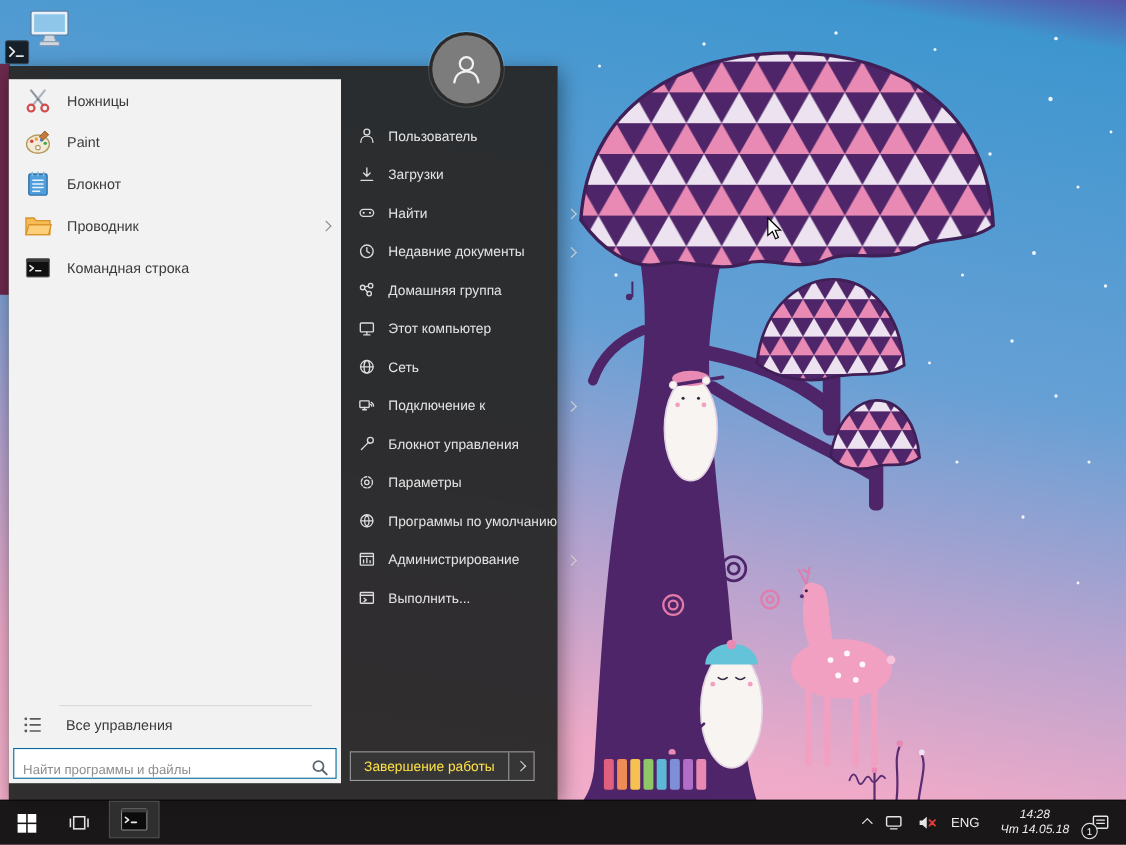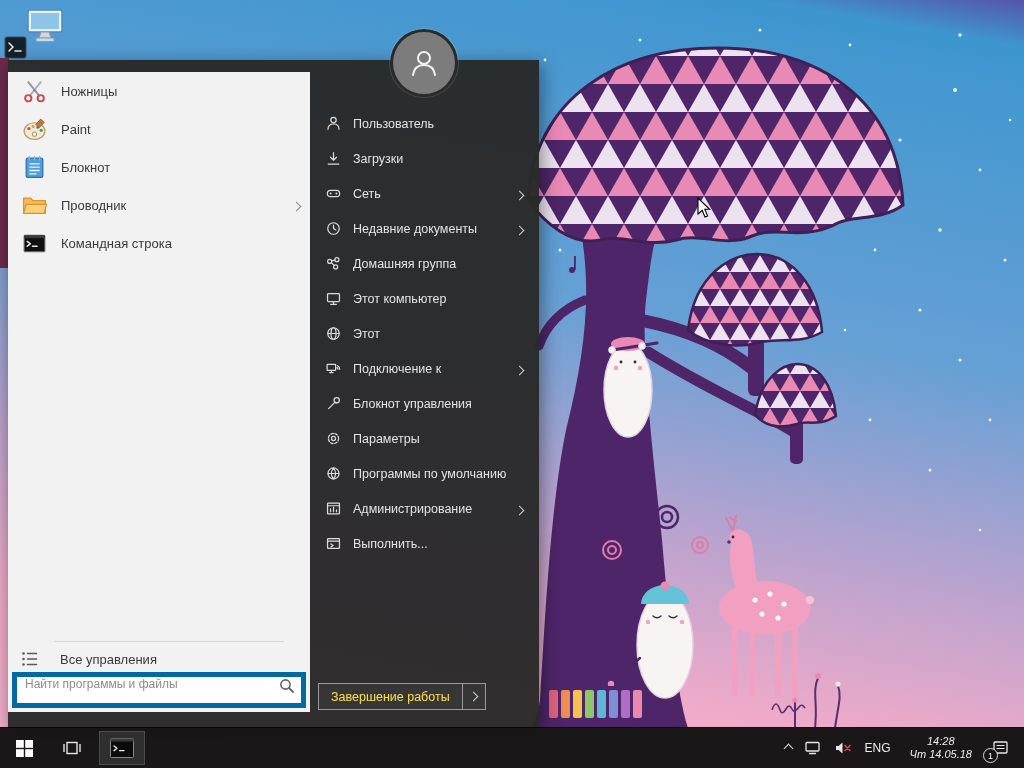--- a/index.html
+++ b/index.html
@@ -10,35 +10,35 @@
 
   
   .wallpaper{position:absolute;inset:0;z-index:1;}
 
   
   .desk-icons{position:absolute;z-index:5;left:0;top:0;}
   .desk-icon{position:absolute;}
 
   
   .sm{position:absolute;left:8px;top:60px;width:499px;height:668px;z-index:30;
-      background:rgba(41,41,41,0.97);box-shadow:2px 5px 18px rgba(0,0,0,.45);padding-left:32px;}
+      background:rgba(41,41,41,0.97);box-shadow:2px 5px 18px rgba(0,0,0,.45);}
   .lp{position:absolute;left:0;top:12px;width:302px;height:640px;background:#f2f2f2;}
   .l-item{display:flex;align-items:center;height:38px;padding:0 10px 0 12px;cursor:default;}
   .l-icon{width:28px;height:28px;margin-right:13px;flex:none;display:flex;align-items:center;justify-content:center;}
   .l-label{font-size:13px;color:#3a3a3a;}
   .l-arrow{margin-left:auto;}
   .chev{display:inline-block;width:6px;height:6px;border-top:1.6px solid #8a8a8a;border-right:1.6px solid #8a8a8a;transform:rotate(45deg);}
   .chev.light{border-color:#cfcfcf;}
   .chev.up{transform:rotate(-45deg);border-color:#e0e0e0;}
   .lp-sep{position:absolute;left:46px;right:26px;bottom:70px;height:1px;background:#d7d7d7;}
   .all-prog{position:absolute;left:12px;bottom:42px;height:22px;display:flex;align-items:center;}
   .all-prog .ap-icon{width:20px;height:20px;margin-right:20px;}
   .all-prog .ap-label{font-size:13px;color:#3a3a3a;}
   .searchbox{position:absolute;left:4px;right:4px;bottom:4px;height:26px;background:#fff;
-     border:5px solid #0369a1;display:flex;align-items:flex-start;margin-top:37px;}
+     border:1px solid #0369a1;display:flex;align-items:flex-end;margin-top:37px;}
   .searchbox input{flex:1;border:none;outline:none;background:transparent;font-family:"Liberation Sans",sans-serif;
      font-size:12px;color:#444;padding:0 8px;}
   .searchbox input::placeholder{color:#8d8d8d;}
   .search-ic{width:18px;height:18px;margin-right:5px;flex:none;}
 
   .rp{position:absolute;left:302px;top:0;width:227px;height:668px;}
   .avatar{position:absolute;top:-28px;left:50%;transform:translateX(-50%);width:62px;height:62px;border-radius:50%;
      background:#7c7c7c;box-shadow:0 0 0 3px #2a2a2a,0 0 0 4px rgba(255,255,255,.14);
      display:flex;align-items:center;justify-content:center;z-index:2;}
   .r-list{position:absolute;top:46px;left:0;right:0;}
@@ -47,21 +47,21 @@
   .r-icon svg{width:17px;height:17px;stroke:#dcdcdc;fill:none;stroke-width:1.15;stroke-linecap:round;stroke-linejoin:round;}
   .r-label{font-size:12.5px;color:#e4e4e4;white-space:nowrap;}
   .r-arrow{margin-left:auto;}
   .shutdown{position:absolute;left:8px;bottom:18px;height:25px;display:flex;align-items:stretch;
      border:1px solid #9a9a9a;background:rgba(70,70,70,.35);}
   .shut-label{display:flex;align-items:center;padding:0 12px;font-size:12.5px;color:#fde047;}
   .shut-arrow{width:22px;display:flex;align-items:center;justify-content:center;border-left:1px solid #9a9a9a;}
 
   
   .taskbar{position:absolute;left:0;right:0;bottom:0;height:40px;background:rgba(17,17,17,.96);
-     display:flex;align-items:center;z-index:50;border-top:1px solid rgba(0,0,0,.5);}
+     display:flex;z-index:50;border-top:1px solid rgba(0,0,0,.5);}
   .tb-btn{width:48px;height:40px;display:flex;align-items:center;justify-content:center;}
   .tb-app{width:44px;height:32px;margin:0 3px;background:#2f2f2f;border:1px solid #4c4c4c;
      display:flex;align-items:center;justify-content:center;}
   .tb-spacer{flex:1;}
   .tray{display:flex;align-items:center;padding-right:8px;}
   .tray-item{height:40px;display:flex;align-items:center;justify-content:center;padding:0 6px;position:relative;}
   .lang{font-size:12px;color:#ededed;}
   .clock{font-size:11px;color:#ededed;line-height:13px;text-align:center;padding:0 7px;font-style:italic;}
   .notif-badge{position:absolute;left:-2px;bottom:5px;width:13px;height:13px;border-radius:50%;
      background:#141414;border:1px solid #ddd;color:#fff;font-size:9px;display:flex;align-items:center;justify-content:center;}
@@ -358,21 +358,21 @@
         </div>
 
         <div class="r-item">
           <span class="r-icon">
             <svg viewBox="0 0 16 16">
                 <rect x="2.2" y="5" width="11.6" height="6" rx="3"></rect>
                 <circle cx="5.3" cy="8" r="0.9" fill="#dcdcdc" stroke="none"></circle>
                 <circle cx="10.7" cy="8" r="0.9" fill="#dcdcdc" stroke="none"></circle>
               </svg>
           </span>
-          <span class="r-label">Сеть</span>
+          <span class="r-label">Найти</span>
           <span class="r-arrow"><span class="chev light"></span></span>
         </div>
 
         <div class="r-item">
           <span class="r-icon">
             <svg viewBox="0 0 16 16">
                 <circle cx="8" cy="8" r="5.4"></circle>
                 <path d="M8 4.8 V8 l2.3 1.4"></path>
               </svg>
           </span>
@@ -403,21 +403,21 @@
         </div>
 
         <div class="r-item">
           <span class="r-icon">
             <svg viewBox="0 0 16 16">
                 <circle cx="8" cy="8" r="5.4"></circle>
                 <ellipse cx="8" cy="8" rx="2.4" ry="5.4"></ellipse>
                 <path d="M2.6 8 h10.8"></path>
               </svg>
           </span>
-          <span class="r-label">Этот</span>
+          <span class="r-label">Сеть</span>
         </div>
 
         <div class="r-item">
           <span class="r-icon">
             <svg viewBox="0 0 16 16">
                 <rect x="2" y="4.2" width="8" height="5.6" rx="0.6"></rect>
                 <path d="M6 9.8 v2 M4.4 11.8 h3.2 M11.8 5.4 a3.6 3.6 0 0 1 2 3.2 M11.2 7.2 a1.7 1.7 0 0 1 1 1.5"></path>
               </svg>
           </span>
           <span class="r-label">Подключение к</span>

